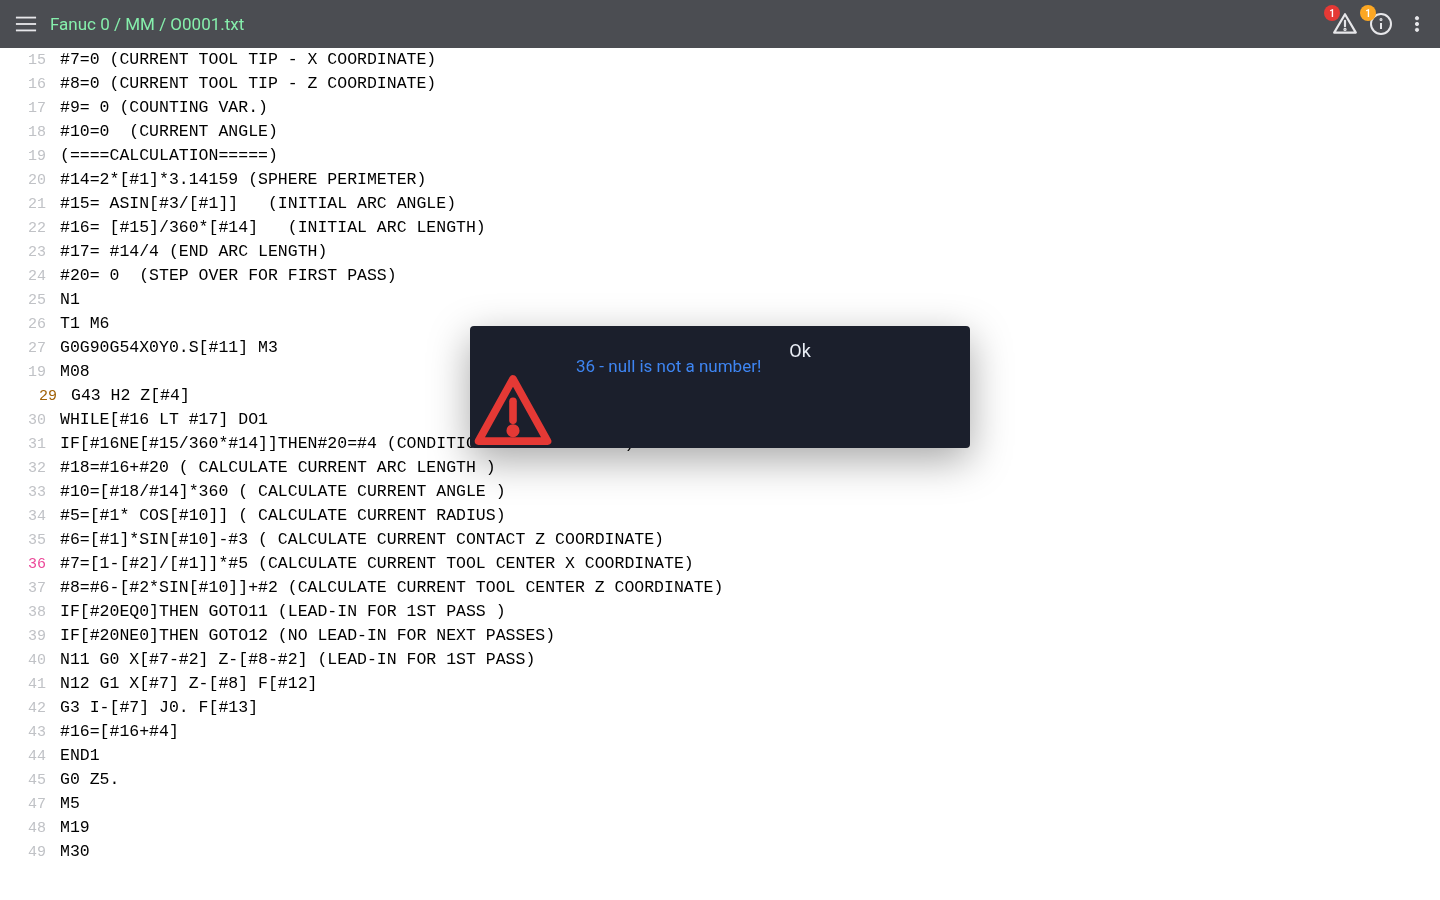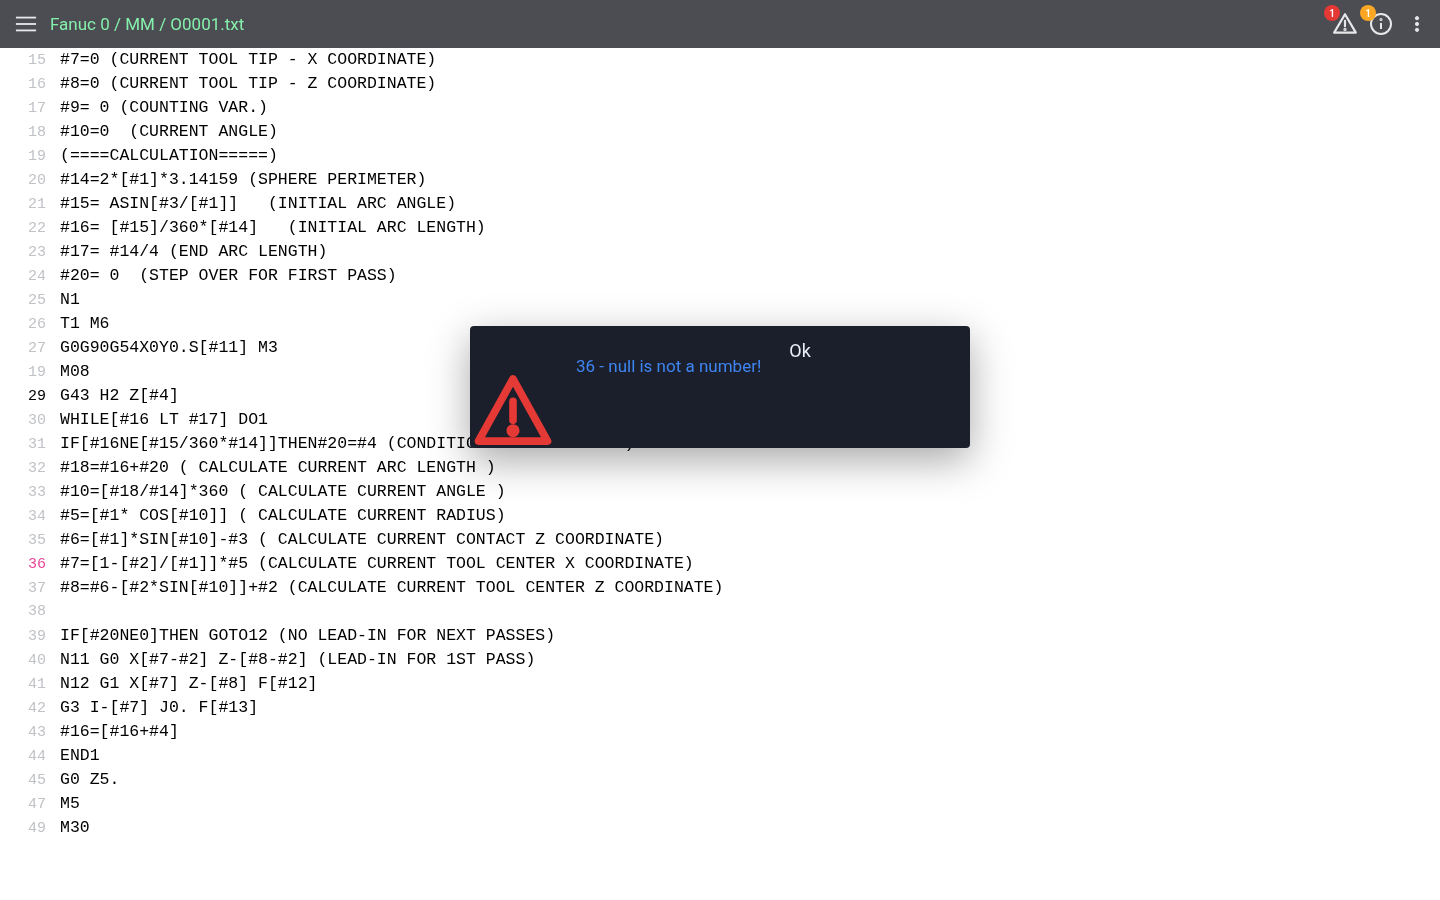--- a/index.html
+++ b/index.html
@@ -85,21 +85,21 @@
   }
   .gutter {
     width: 30px;
     text-align: right;
     padding-right: 8px;
     color: #c0c2c6;
     flex: 0 0 auto;
     user-select: none;
     font-size: 15px;
   }
-  .gutter.hl-amber { color: #000000; }
+  .gutter.hl-amber { color: #a16207; margin-left: 11px; }
   .gutter.hl-red { color: #ec4899; }
   .code {
     white-space: pre;
     padding-left: 6px;
   }
   .overlay {
     position: fixed;
     inset: 0;
     pointer-events: none;
   }
@@ -268,20 +268,21 @@
     <div class="line">
       <div class="gutter hl-red">36</div>
       <div class="code">#7=[1-[#2]/[#1]]*#5 (CALCULATE CURRENT TOOL CENTER X COORDINATE)</div>
     </div>
     <div class="line">
       <div class="gutter">37</div>
       <div class="code">#8=#6-[#2*SIN[#10]]+#2 (CALCULATE CURRENT TOOL CENTER Z COORDINATE)</div>
     </div>
     <div class="line">
       <div class="gutter">38</div>
+      <div class="code">IF[#20EQ0]THEN GOTO11 (LEAD-IN FOR 1ST PASS )</div>
     </div>
     <div class="line">
       <div class="gutter">39</div>
       <div class="code">IF[#20NE0]THEN GOTO12 (NO LEAD-IN FOR NEXT PASSES)</div>
     </div>
     <div class="line">
       <div class="gutter">40</div>
       <div class="code">N11 G0 X[#7-#2] Z-[#8-#2] (LEAD-IN FOR 1ST PASS)</div>
     </div>
     <div class="line">
@@ -300,20 +301,24 @@
       <div class="gutter">44</div>
       <div class="code">END1</div>
     </div>
     <div class="line">
       <div class="gutter">45</div>
       <div class="code">G0 Z5.</div>
     </div>
     <div class="line">
       <div class="gutter">47</div>
       <div class="code">M5</div>
+    </div>
+    <div class="line">
+      <div class="gutter">48</div>
+      <div class="code">M19</div>
     </div>
     <div class="line">
       <div class="gutter">49</div>
       <div class="code">M30</div>
     </div>
   </div>
 
 <div class="overlay">
   <div class="dialog">
     <div class="dialog-icon">

